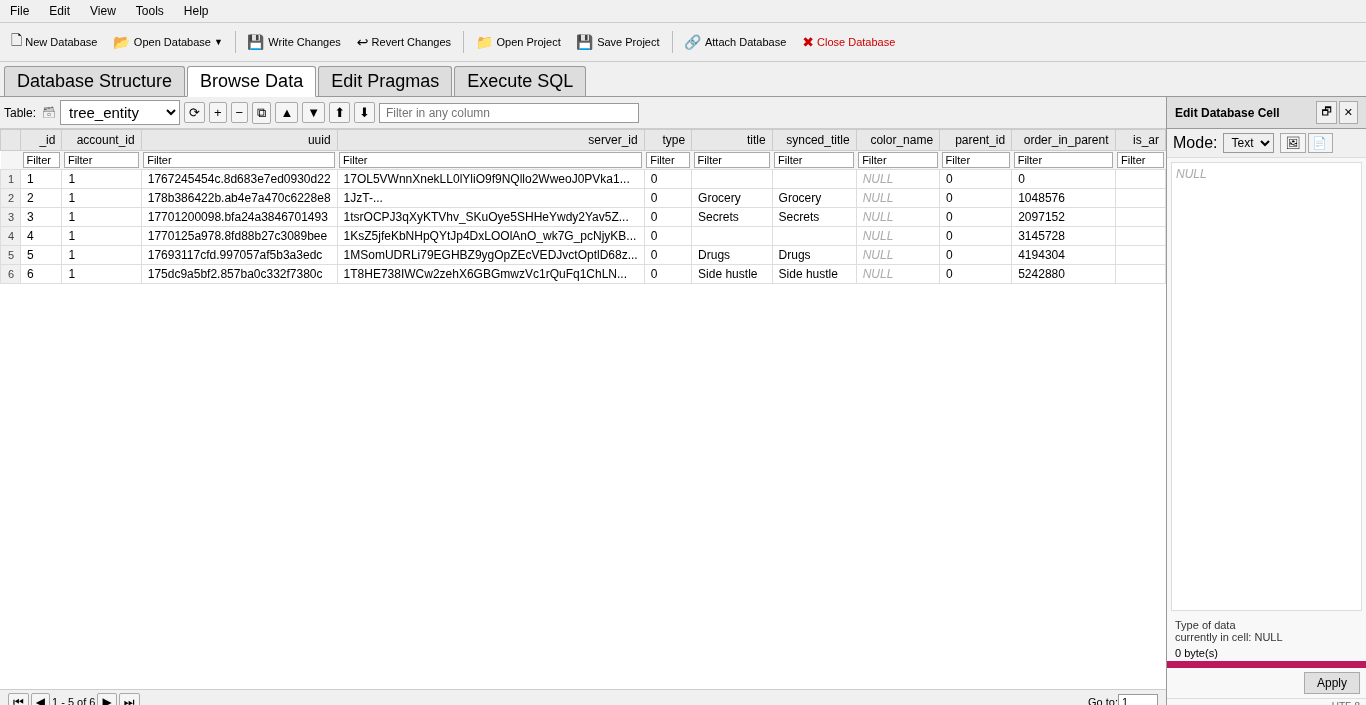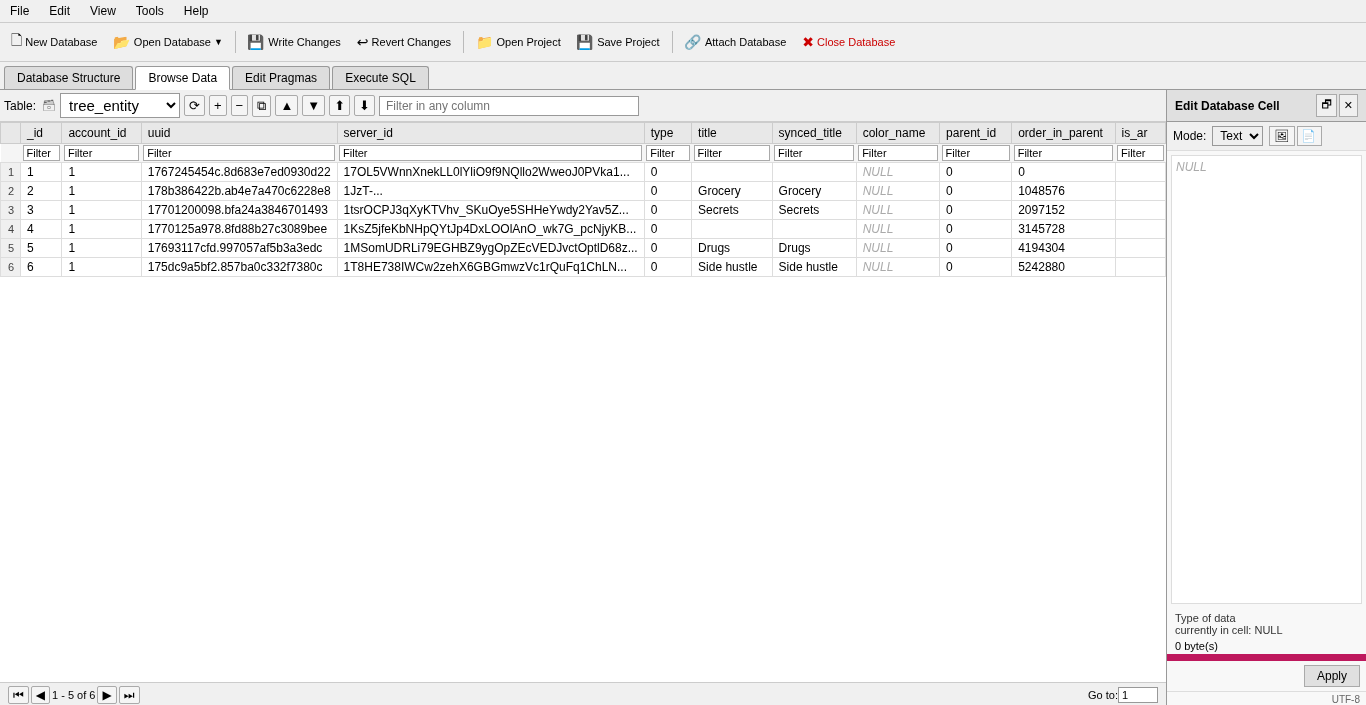--- a/index.html
+++ b/index.html
@@ -10,61 +10,61 @@
     .menu-item { padding: 2px 6px; cursor: pointer; font-size: 12px; }
 
     
     #toolbar { background: #f0f0f0; border-bottom: 1px solid #ccc; display: flex; align-items: center; padding: 3px 4px; gap: 2px; flex-wrap: wrap; }
     .toolbar-btn { display: flex; align-items: center; gap: 3px; padding: 3px 6px; border: 1px solid transparent; background: transparent; cursor: pointer; font-size: 11px; border-radius: 2px; white-space: nowrap; }
     .toolbar-sep { width: 1px; background: #bbb; height: 22px; margin: 0 3px; }
     .toolbar-icon { font-size: 14px; }
 
     
     #tabs { display: flex; background: #f0f0f0; border-bottom: 1px solid #999; padding: 0 4px; padding-top: 4px; }
-    .tab { padding: 4px 12px; border: 1px solid #999; border-bottom: none; background: #ddd; cursor: pointer; font-size: 12px; margin-right: 2px; border-radius: 3px 3px 0 0; }
+    .tab { padding: 4px 12px; border: 1px solid #999; border-bottom: none; background: #ddd; cursor: pointer; font-size: 18px; margin-right: 2px; border-radius: 3px 3px 0 0; }
     .tab.active { background: #fff; border-bottom: 1px solid #fff; margin-bottom: -1px; }
 
     
     #main { display: flex; height: calc(100vh - 88px); }
 
     
     #content { flex: 1; display: flex; flex-direction: column; overflow: hidden; }
 
     
     #table-toolbar { display: flex; align-items: center; padding: 3px 4px; gap: 4px; background: #f0f0f0; border-bottom: 1px solid #ccc; }
     #table-toolbar label { font-size: 12px; margin-right: 2px; }
     #table-select { font-size: 15px; padding: 2px 4px; border: 1px solid #999; background: #fff; min-width: 120px; }
     .tbl-btn { padding: 2px 4px; border: 1px solid #aaa; background: #f5f5f5; cursor: pointer; font-size: 13px; border-radius: 2px; }
     #filter-input { flex: 1; max-width: 260px; padding: 2px 6px; border: 1px solid #999; font-size: 12px; }
 
     
     #table-container { flex: 1; overflow: auto; background: #fff; }
     table { border-collapse: collapse; font-size: 12px; min-width: 100%; }
-    thead th { background: #e8e8e8; border: 1px solid #ccc; padding: 3px 6px; text-align: left; white-space: nowrap; font-weight: normal; position: sticky; top: 0; z-index: 2; }
+    thead th { background: #e8e8e8; border: 1px solid #ccc; padding: 3px 6px; text-align: right; white-space: nowrap; font-weight: normal; position: sticky; top: 0; z-index: 2; }
     thead th.row-num { width: 20px; min-width: 20px; background: #e8e8e8; }
     tbody td { border: 1px solid #ddd; padding: 2px 6px; white-space: nowrap; }
     tbody td.row-num { background: #f0f0f0; text-align: right; color: #444; font-size: 11px; }
     .filter-row td { padding: 1px 2px; background: #f5f5f5; }
     .filter-row input { width: 100%; border: 1px solid #aaa; font-size: 11px; padding: 1px 3px; }
     td.null-val { color: #aaa; font-style: italic; }
 
     
     #statusbar { display: flex; align-items: center; justify-content: space-between; padding: 3px 8px; background: #f0f0f0; border-top: 1px solid #ccc; font-size: 11px; }
     #nav-controls { display: flex; align-items: center; gap: 2px; }
     .nav-btn { padding: 1px 4px; border: 1px solid #aaa; background: #f5f5f5; cursor: pointer; font-size: 12px; border-radius: 2px; }
     #goto-section { display: flex; align-items: center; }
     #goto-input { width: 40px; border: 1px solid #999; padding: 1px 3px; font-size: 11px; }
 
     
     #right-panel { width: 200px; border-left: 1px solid #999; display: flex; flex-direction: column; background: #f8f8f8; }
     #right-panel-header { background: #e0e0e0; border-bottom: 1px solid #999; padding: 4px 8px; font-size: 12px; font-weight: bold; display: flex; align-items: center; justify-content: space-between; }
     #right-panel-header-controls { display: flex; gap: 2px; }
     #right-panel-header-btn { border: 1px solid #aaa; background: #f0f0f0; padding: 1px 4px; cursor: pointer; font-size: 11px; }
     #mode-row { display: flex; align-items: center; gap: 6px; padding: 4px 6px; border-bottom: 1px solid #ddd; background: #f0f0f0; }
-    #mode-label { font-size: 12px; }
+    #mode-label { font-size: 16px; }
     #mode-select { font-size: 12px; padding: 1px 3px; border: 1px solid #999; }
     #mode-icons { display: flex; gap: 2px; }
     .mode-icon-btn { padding: 2px 4px; border: 1px solid #aaa; background: #f5f5f5; cursor: pointer; font-size: 12px; }
     #cell-content { flex: 1; padding: 4px; font-size: 12px; color: #aaa; font-style: italic; background: #fff; border: 1px solid #ddd; margin: 4px; }
     #type-info { padding: 4px 8px; font-size: 11px; color: #333; }
     #apply-row { padding: 4px 6px; display: flex; justify-content: flex-end; border-top: 7px solid #be185d; }
     #apply-btn { padding: 3px 12px; border: 1px solid #aaa; background: #e0e0e0; cursor: pointer; font-size: 12px; }
     #encoding { text-align: right; padding: 2px 6px; font-size: 10px; color: #666; border-top: 1px solid #ddd; }
 
     

